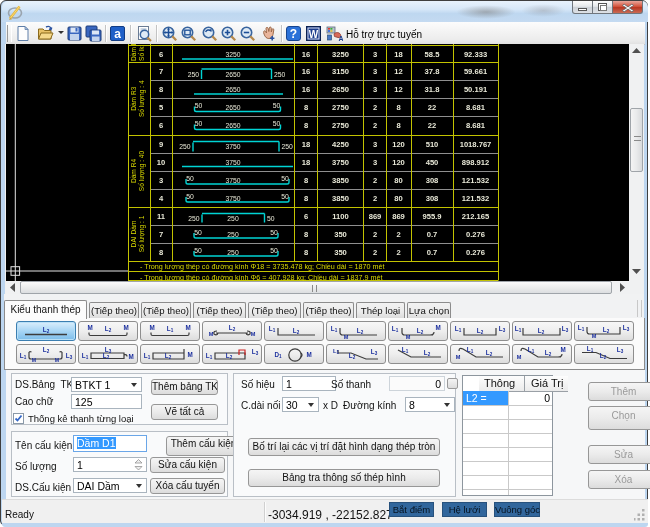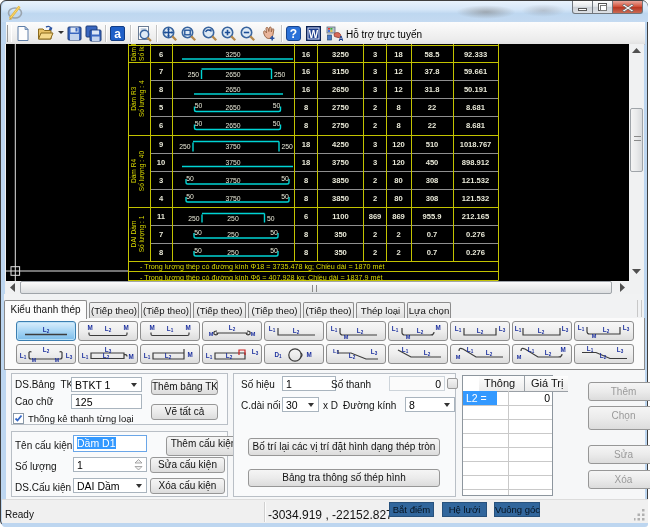--- a/index.html
+++ b/index.html
@@ -614,41 +614,41 @@
       <div class="lbl" style="left:9px;top:91px">Số lượng</div>
       <div class="tbox" style="left:67px;top:87px;width:74px;height:15px">1<div class="abs" style="right:2px;top:1px;width:11px;height:11px">
           <svg width="11" height="12" style="position:absolute;left:0;top:0">
             <path d="M5.5 0.5 L9 4 H2 Z" fill="#eee" stroke="#888" stroke-width="0.7"></path>
             <path d="M5.5 11 L9 7.5 H2 Z" fill="#eee" stroke="#888" stroke-width="0.7"></path>
           </svg>
         </div></div>
       <div class="btn" style="left:144px;top:87px;width:75px;height:16px;line-height:14px">Sửa cấu kiện</div>
       <div class="lbl" style="left:9px;top:112px">DS.Cấu kiện</div>
       <div class="tbox combo" style="left:67px;top:108px;width:74px;height:15px">DAI Dầm<span class="ca"></span></div>
-      <div class="btn" style="left:144px;top:108px;width:75px;height:16px;line-height:14px">Xóa cấu kiện</div>
+      <div class="btn" style="left:144px;top:108px;width:75px;height:16px;line-height:14px">Xóa cấu tuyến</div>
       <div class="gbox" style="left:227px;top:3px;width:223px;height:124px"></div>
       <div class="lbl" style="left:235px;top:9px">Số hiệu</div>
       <div class="tbox" style="left:276px;top:6px;width:54px;height:15px">1</div>
       <div class="lbl" style="left:325px;top:9px">Số thanh</div>
       <div class="tbox" style="left:383px;top:6px;width:56px;height:15px;background:#fbfbfb;border-color:#cdd4da;text-align:right">0</div>
       <div class="abs" style="left:441px;top:8px;width:11px;height:11px;background:linear-gradient(#f4f4f4,#ddd);border:1px solid #9a9a9a;box-sizing:border-box;border-radius:2px"></div>
       <div class="lbl" style="left:235px;top:30px">C.dài nối</div>
       <div class="tbox combo" style="left:276px;top:27px;width:37px;height:15px">30<span class="ca"></span></div>
       <div class="lbl" style="left:317px;top:30px">x D</div>
       <div class="lbl" style="left:337px;top:30px">Đường kính</div>
       <div class="tbox combo" style="left:399px;top:27px;width:50px;height:15px">8<span class="ca"></span></div>
       <div class="btn" style="left:242px;top:68px;width:192px;height:18px;line-height:16px">Bố trí lại các vị trí đặt hình dạng thép tròn</div>
       <div class="btn" style="left:242px;top:99px;width:192px;height:18px;line-height:16px">Bảng tra thông số thép hình</div>
       <div class="abs" style="left:456px;top:5px;width:91px;height:121px;background:#fff;border:1px solid #8d969e;box-sizing:border-box">
         <div class="abs" style="left:16px;top:0;width:89px;height:15px;background:linear-gradient(#fdfdfd,#ebebeb);border-bottom:1px solid #9aa0a6">
           <div class="lbl" style="left:5px;top:1px;font-size:11px">Thông</div>
           <div class="lbl" style="left:52px;top:1px;font-size:11px">Giá Trị</div>
           <div class="abs" style="left:45px;top:0;width:1px;height:15px;background:#9aa0a6"></div>
         </div>
-        <div class="abs" style="left:0;top:15px;width:34px;height:14px;background:#3399ff;color:#fff;font-size:10.5px;padding:1px 0 0 3px;box-sizing:border-box">L2 =</div>
+        <div class="abs" style="left:0;top:15px;width:45px;height:14px;background:#3399ff;color:#fff;font-size:10.5px;padding:1px 0 0 3px;box-sizing:border-box">L2 =</div>
         <div class="abs" style="left:46px;top:15px;width:41px;height:14px;font-size:10.5px;text-align:right;padding-top:1px">0</div>
         <svg width="89" height="119" style="position:absolute;left:0;top:0">
           <g stroke="#c9c9c9" stroke-width="1">
             <line x1="45.5" y1="15" x2="45.5" y2="119"></line>
             <line x1="0" y1="29.5" x2="89" y2="29.5"></line>
             <line x1="0" y1="43.5" x2="89" y2="43.5"></line>
             <line x1="0" y1="57.5" x2="89" y2="57.5"></line>
             <line x1="0" y1="71.5" x2="89" y2="71.5"></line>
             <line x1="0" y1="85.5" x2="89" y2="85.5"></line>
             <line x1="0" y1="99.5" x2="89" y2="99.5"></line>

